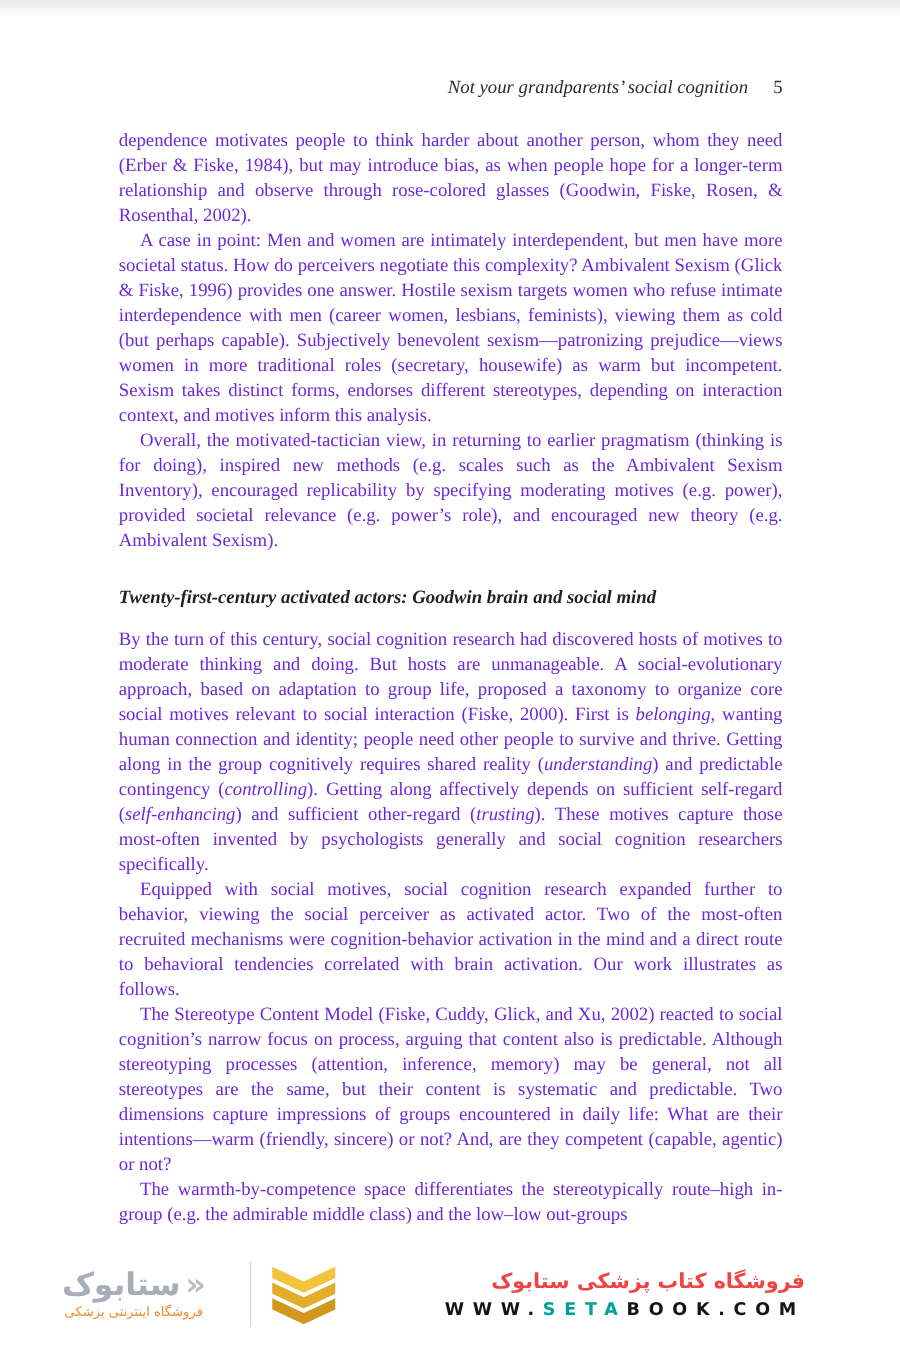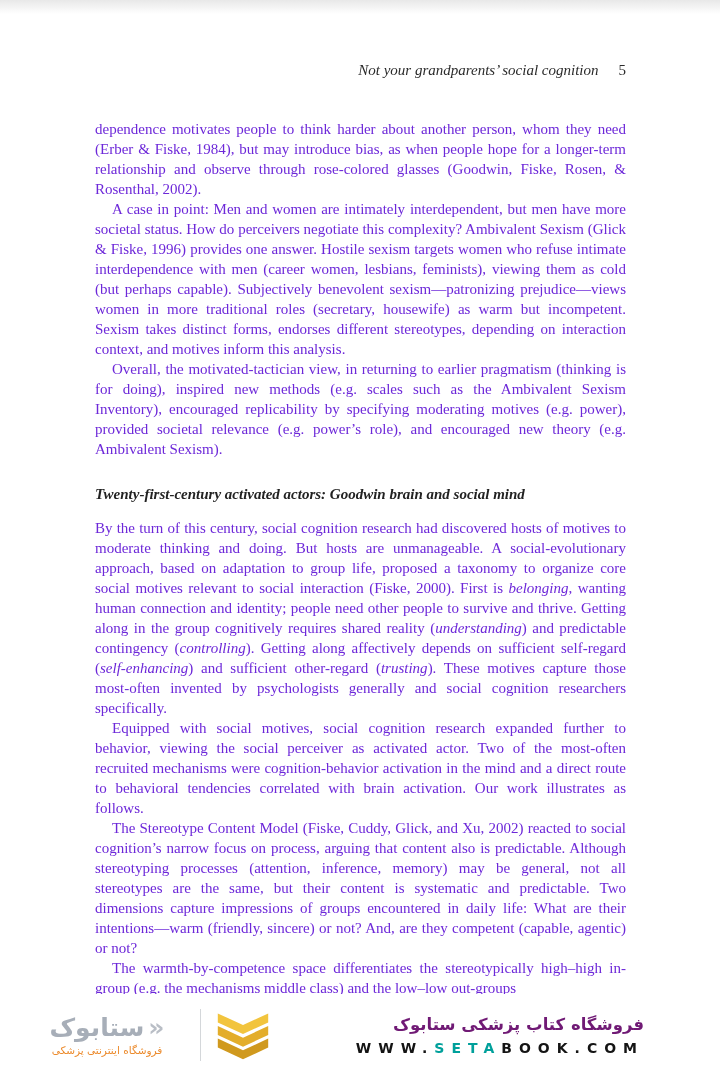--- a/index.html
+++ b/index.html
@@ -16,21 +16,21 @@
     position:absolute;
     left:95px;
     top:62px;
     width:531px;
   }
   .header-line {
     display:flex;
     justify-content:flex-end;
     align-items:baseline;
     font-size:15px;
-    margin-bottom:40px;
+    margin-bottom:24px;
     color:#2b2b2b;
   }
   .running-head { font-style:italic; }
   .page-num { font-style:normal; margin-left:20px; }
   .body-text p {
     font-size:15px;
     line-height:20px;
     text-align:justify;
     color:#6d28d9;
   }
@@ -79,21 +79,21 @@
   .chevron-icon { width:56px; height:54px; flex:0 0 auto; margin-right:8px; }
   .footer-right {
     flex:1;
     text-align:right;
     padding-right:4px;
   }
   .store-name {
     direction:rtl;
     font-size:16.5px;
     font-weight:bold;
-    color:#701a75;
+    color:#ef4444;
     margin-bottom:6px;
     white-space:nowrap;
   }
   .site-url {
     font-size:14px;
     font-weight:bold;
     letter-spacing:7px;
     color:#141414;
     white-space:nowrap;
   }
@@ -112,21 +112,21 @@
   <div class="body-text">
     <p>dependence motivates people to think harder about another person, whom they need (Erber &amp; Fiske, 1984), but may introduce bias, as when people hope for a longer-term relationship and observe through rose-colored glasses (Goodwin, Fiske, Rosen, &amp; Rosenthal, 2002).</p>
     <p class="indent">A case in point: Men and women are intimately interdependent, but men have more societal status. How do perceivers negotiate this complexity? Ambivalent Sexism (Glick &amp; Fiske, 1996) provides one answer. Hostile sexism targets women who refuse intimate interdependence with men (career women, lesbians, feminists), viewing them as cold (but perhaps capable). Subjectively benevolent sexism—patronizing prejudice—views women in more traditional roles (secretary, housewife) as warm but incompetent. Sexism takes distinct forms, endorses different stereotypes, depending on interaction context, and motives inform this analysis.</p>
     <p class="indent">Overall, the motivated-tactician view, in returning to earlier pragmatism (thinking is for doing), inspired new methods (e.g. scales such as the Ambivalent Sexism Inventory), encouraged replicability by specifying moderating motives (e.g. power), provided societal relevance (e.g. power’s role), and encouraged new theory (e.g. Ambivalent Sexism).</p>
 
     <h2 class="section-heading">Twenty-first-century activated actors: Goodwin brain and social mind</h2>
 
     <p>By the turn of this century, social cognition research had discovered hosts of motives to moderate thinking and doing. But hosts are unmanageable. A social-evolutionary approach, based on adaptation to group life, proposed a taxonomy to organize core social motives relevant to social interaction (Fiske, 2000). First is <i>belonging</i>, wanting human connection and identity; people need other people to survive and thrive. Getting along in the group cognitively requires shared reality (<i>understanding</i>) and predictable contingency (<i>controlling</i>). Getting along affectively depends on sufficient self-regard (<i>self-enhancing</i>) and sufficient other-regard (<i>trusting</i>). These motives capture those most-often invented by psychologists generally and social cognition researchers specifically.</p>
     <p class="indent">Equipped with social motives, social cognition research expanded further to behavior, viewing the social perceiver as activated actor. Two of the most-often recruited mechanisms were cognition-behavior activation in the mind and a direct route to behavioral tendencies correlated with brain activation. Our work illustrates as follows.</p>
     <p class="indent">The Stereotype Content Model (Fiske, Cuddy, Glick, and Xu, 2002) reacted to social cognition’s narrow focus on process, arguing that content also is predictable. Although stereotyping processes (attention, inference, memory) may be general, not all stereotypes are the same, but their content is systematic and predictable. Two dimensions capture impressions of groups encountered in daily life: What are their intentions—warm (friendly, sincere) or not? And, are they competent (capable, agentic) or not?</p>
-    <p class="indent">The warmth-by-competence space differentiates the stereotypically high–high in-group (e.g. the mechanisms middle class) and the low–low out-groups</p>
+    <p class="indent">The warmth-by-competence space differentiates the stereotypically route–high in-group (e.g. the admirable middle class) and the low–low out-groups</p>
   </div>
 
 </div>
 
 <div class="footer">
 
   <div class="logo-block">
     <div class="logo-word"><span class="logo-mark">«</span><span>ستابوک</span></div>
     <div class="logo-sub">فروشگاه اینترنتی پزشکی</div>
   </div>

